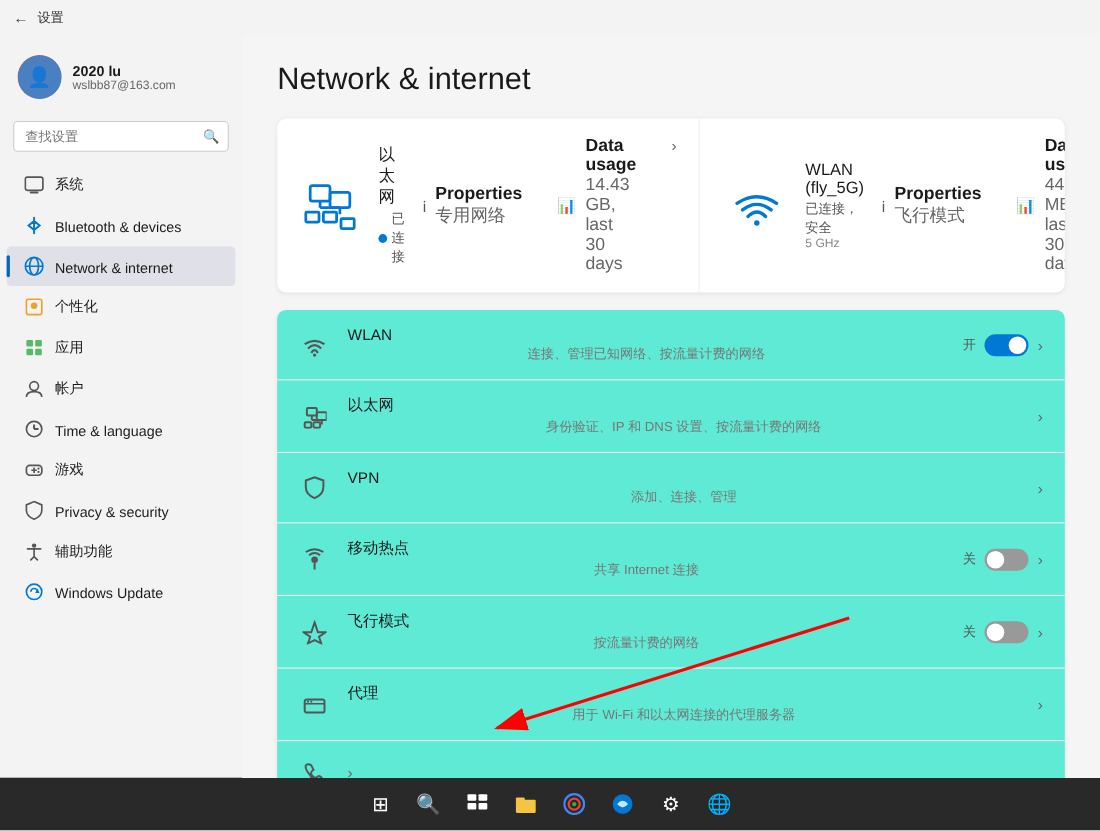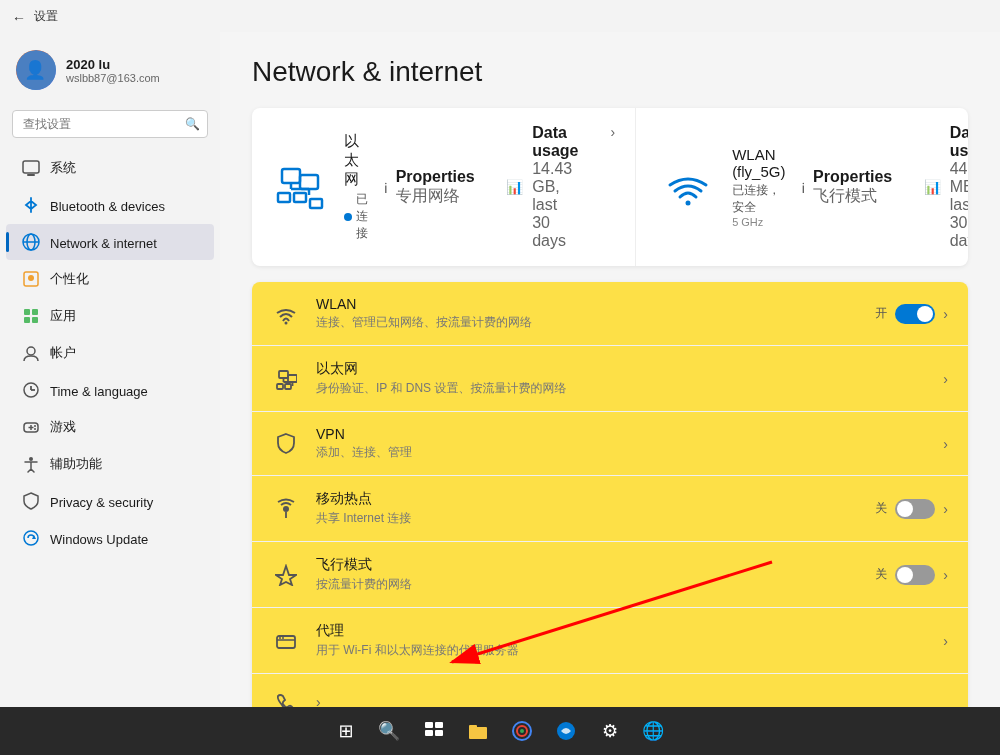--- a/index.html
+++ b/index.html
@@ -210,21 +210,21 @@
     .meta-value {
       font-size: 16px;
       color: #666;
     }
     .chevron {
       color: #666;
       font-size: 14px;
     }
     
     .network-list {
-      background: #fde047;
+      background: #5eead4;
       border-radius: 8px;
       overflow: hidden;
       box-shadow: 0 1px 4px rgba(0,0,0,0.08);
     }
     .list-item {
       display: flex;
       align-items: center;
       padding: 14px 20px;
       gap: 16px;
       cursor: pointer;
@@ -248,20 +248,21 @@
     }
     .list-title {
       font-size: 14px;
       font-weight: 500;
       color: #1a1a1a;
     }
     .list-desc {
       font-size: 12px;
       color: #777;
       margin-top: 2px;
+      text-align: center;
     }
     .list-right {
       display: flex;
       align-items: center;
       gap: 8px;
     }
     .toggle {
       width: 40px;
       height: 20px;
       border-radius: 10px;
@@ -419,33 +420,33 @@
               <line x1="6.5" y1="9.5" x2="11.5" y2="9.5" stroke="#555" stroke-width="1.5"></line>
               <circle cx="13" cy="8" r="1" fill="#555"></circle>
               <circle cx="13" cy="11" r="1" fill="#555"></circle>
             </svg>
           </span>
           <span>游戏</span>
         </div>
         <div class="sidebar-item">
           <span class="item-icon">
             <svg width="18" height="18" viewBox="0 0 18 18">
+              <path d="M9 1 L16 4 L16 9 Q16 14 9 17 Q2 14 2 9 L2 4 Z" fill="none" stroke="#555" stroke-width="1.5"></path>
+            </svg>
+          </span>
+          <span>Privacy &amp; security</span>
+        </div>
+        <div class="sidebar-item">
+          <span class="item-icon">
+            <svg width="18" height="18" viewBox="0 0 18 18">
               <circle cx="9" cy="4" r="2" fill="#555"></circle>
               <path d="M3 7 L15 7 M9 7 L9 14 M6 17 L9 14 L12 17" stroke="#555" stroke-width="1.5" fill="none" stroke-linecap="round"></path>
             </svg>
           </span>
           <span>辅助功能</span>
-        </div>
-        <div class="sidebar-item">
-          <span class="item-icon">
-            <svg width="18" height="18" viewBox="0 0 18 18">
-              <path d="M9 1 L16 4 L16 9 Q16 14 9 17 Q2 14 2 9 L2 4 Z" fill="none" stroke="#555" stroke-width="1.5"></path>
-            </svg>
-          </span>
-          <span>Privacy &amp; security</span>
         </div>
         <div class="sidebar-item">
           <span class="item-icon">
             <svg width="18" height="18" viewBox="0 0 18 18">
               <circle cx="9" cy="9" r="7" fill="none" stroke="#0078d4" stroke-width="1.5"></circle>
               <path d="M6 9 A3 3 0 1 1 12 9" fill="none" stroke="#0078d4" stroke-width="1.5"></path>
               <polygon points="12,6 14,10 10,10" fill="#0078d4"></polygon>
             </svg>
           </span>
           <span>Windows Update</span>

